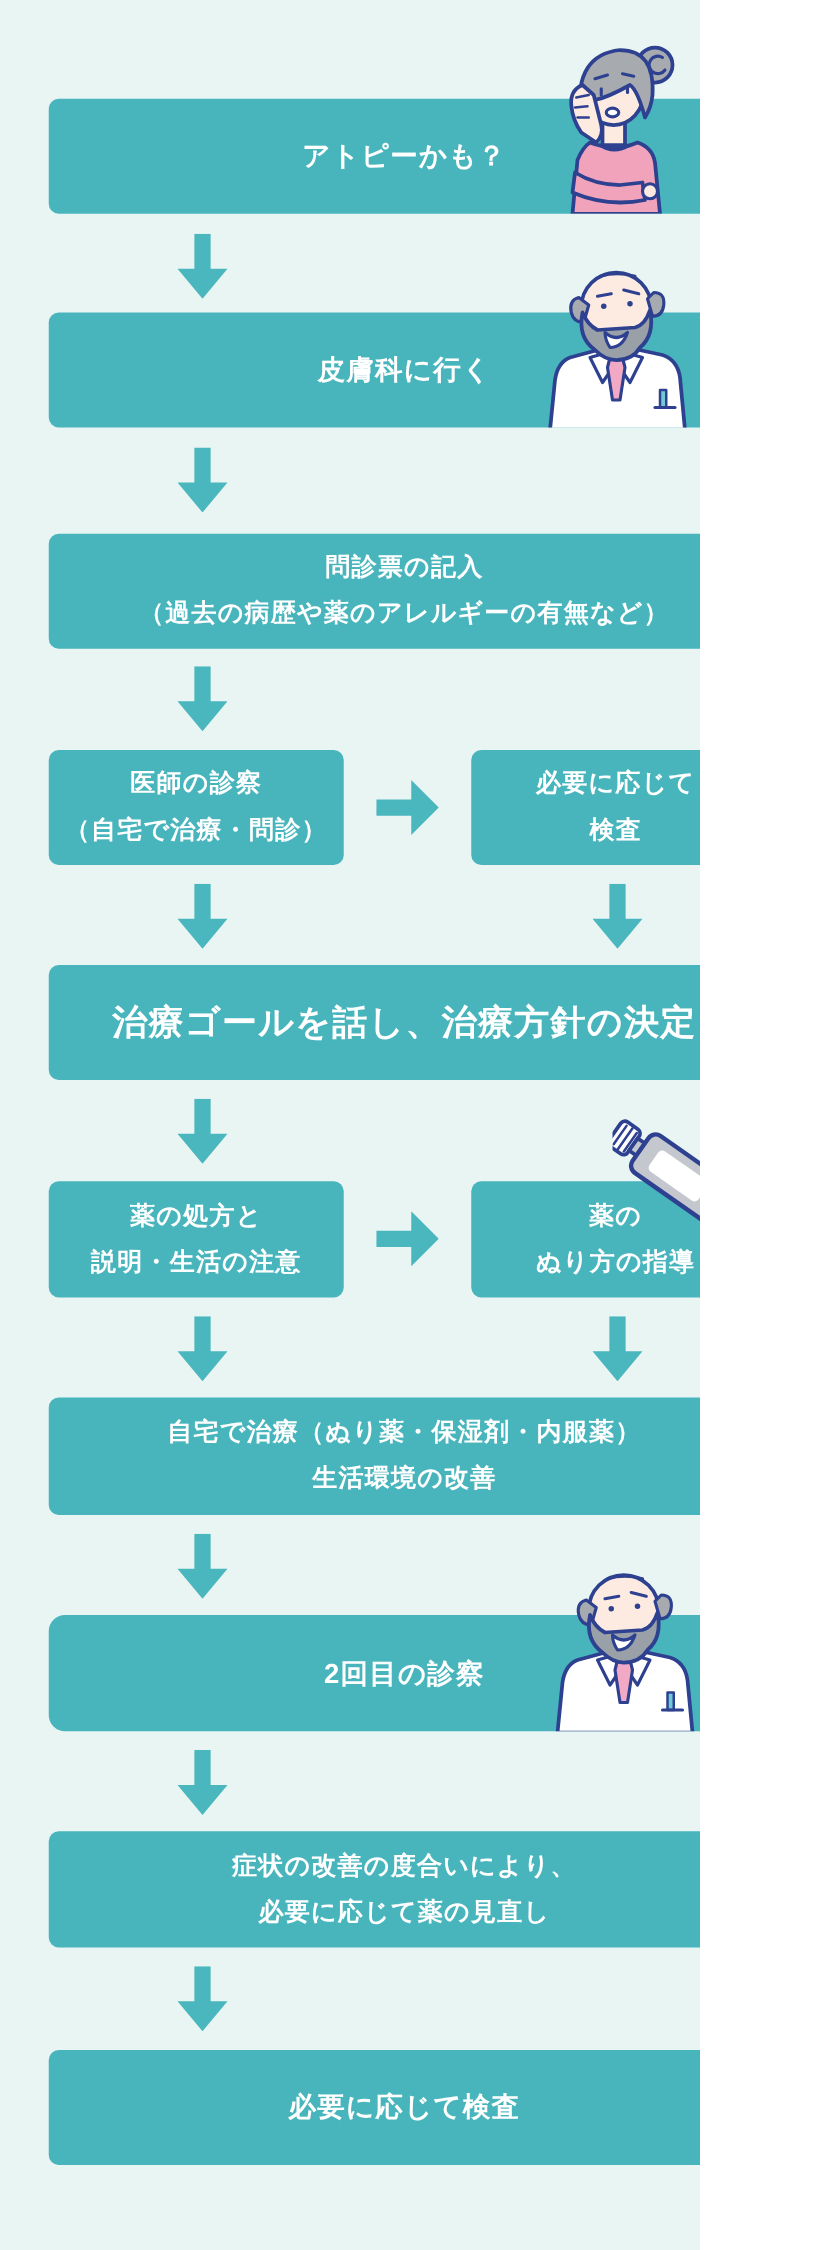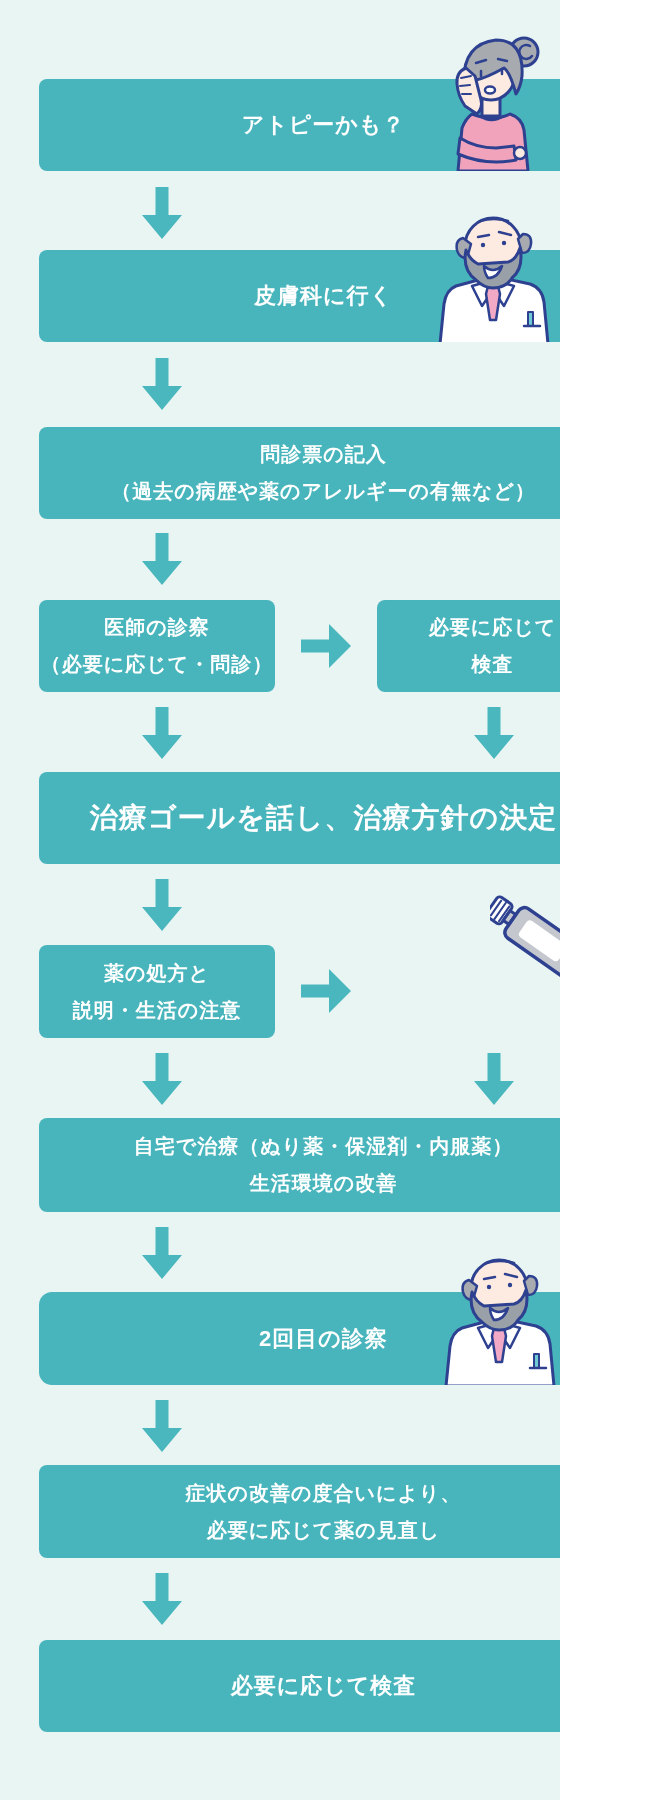--- a/index.html
+++ b/index.html
@@ -105,21 +105,21 @@
     <div class="lbl2">問診票の記入</div>
     <div class="lbl2">（過去の病歴や薬のアレルギーの有無など）</div>
   </div>
 
   <svg class="darr" style="left:142px;top:533px;" viewBox="0 0 40 52">
     <polygon class="arrowfill" points="13.5,0 26.5,0 26.5,28 40,28 20,52 0,28 13.5,28"></polygon>
   </svg>
 
   <div class="box colL" style="top:600px;text-align:center;">
     <div class="lbl2">医師の診察</div>
-    <div class="lbl2">（必要に応じて・問診）</div>
+    <div class="lbl2">（自宅で治療・問診）</div>
   </div>
   <svg class="rarr" style="left:301px;top:624px;" viewBox="0 0 50 44">
     <polygon class="arrowfill" points="0,15.5 28,15.5 28,0 50,22 28,44 28,28.5 0,28.5"></polygon>
   </svg>
   <div class="box colR" style="top:600px;">
     <div class="lbl2">必要に応じて</div>
     <div class="lbl2">検査</div>
   </div>
 
   <svg class="darr" style="left:142px;top:707px;" viewBox="0 0 40 52">
@@ -156,20 +156,24 @@
     </svg>
   </div>
 
   <div class="box colL" style="top:945px;height:93px;">
     <div class="lbl2">薬の処方と</div>
     <div class="lbl2">説明・生活の注意</div>
   </div>
   <svg class="rarr" style="left:301px;top:969px;" viewBox="0 0 50 44">
     <polygon class="arrowfill" points="0,15.5 28,15.5 28,0 50,22 28,44 28,28.5 0,28.5"></polygon>
   </svg>
+  <div class="box colR" style="top:945px;height:93px;">
+    <div class="lbl2">薬の</div>
+    <div class="lbl2">ぬり方の指導</div>
+  </div>
 
   <svg class="darr" style="left:142px;top:1053px;" viewBox="0 0 40 52">
     <polygon class="arrowfill" points="13.5,0 26.5,0 26.5,28 40,28 20,52 0,28 13.5,28"></polygon>
   </svg>
   <svg class="darr" style="left:474px;top:1053px;" viewBox="0 0 40 52">
     <polygon class="arrowfill" points="13.5,0 26.5,0 26.5,28 40,28 20,52 0,28 13.5,28"></polygon>
   </svg>
 
   <div class="box" style="top:1118px;height:94px;">
     <div class="lbl2">自宅で治療（ぬり薬・保湿剤・内服薬）</div>

